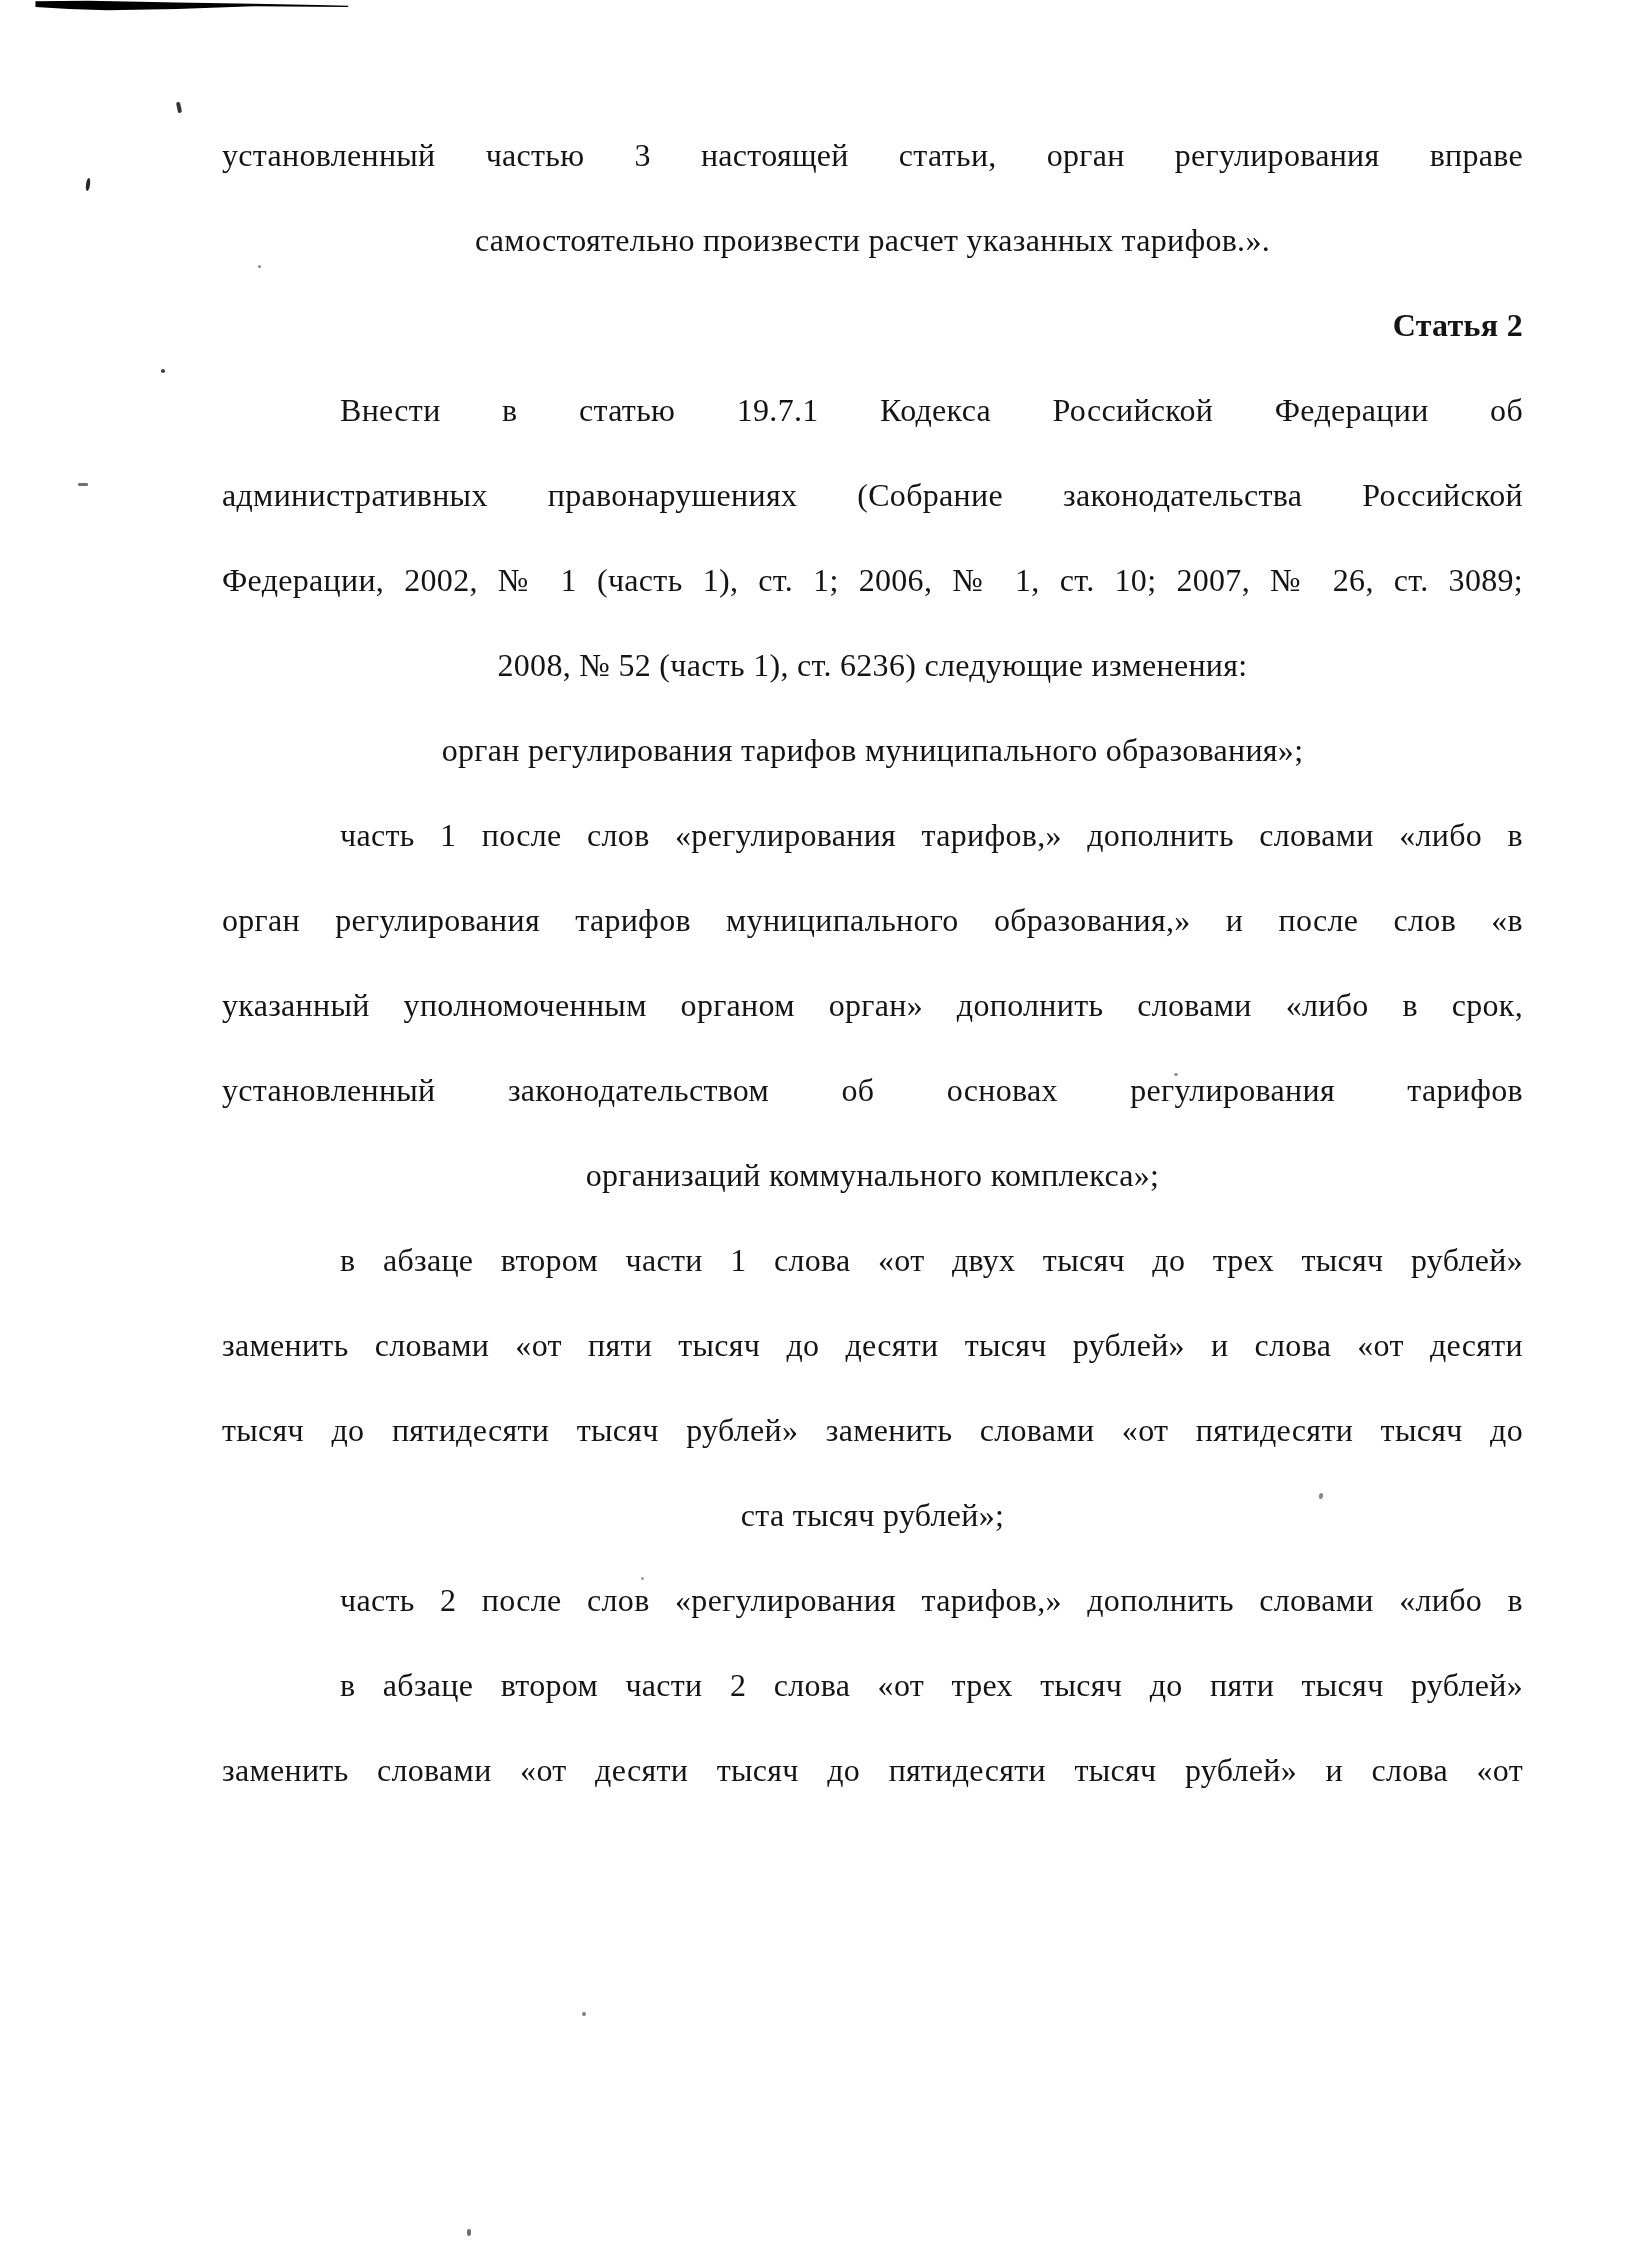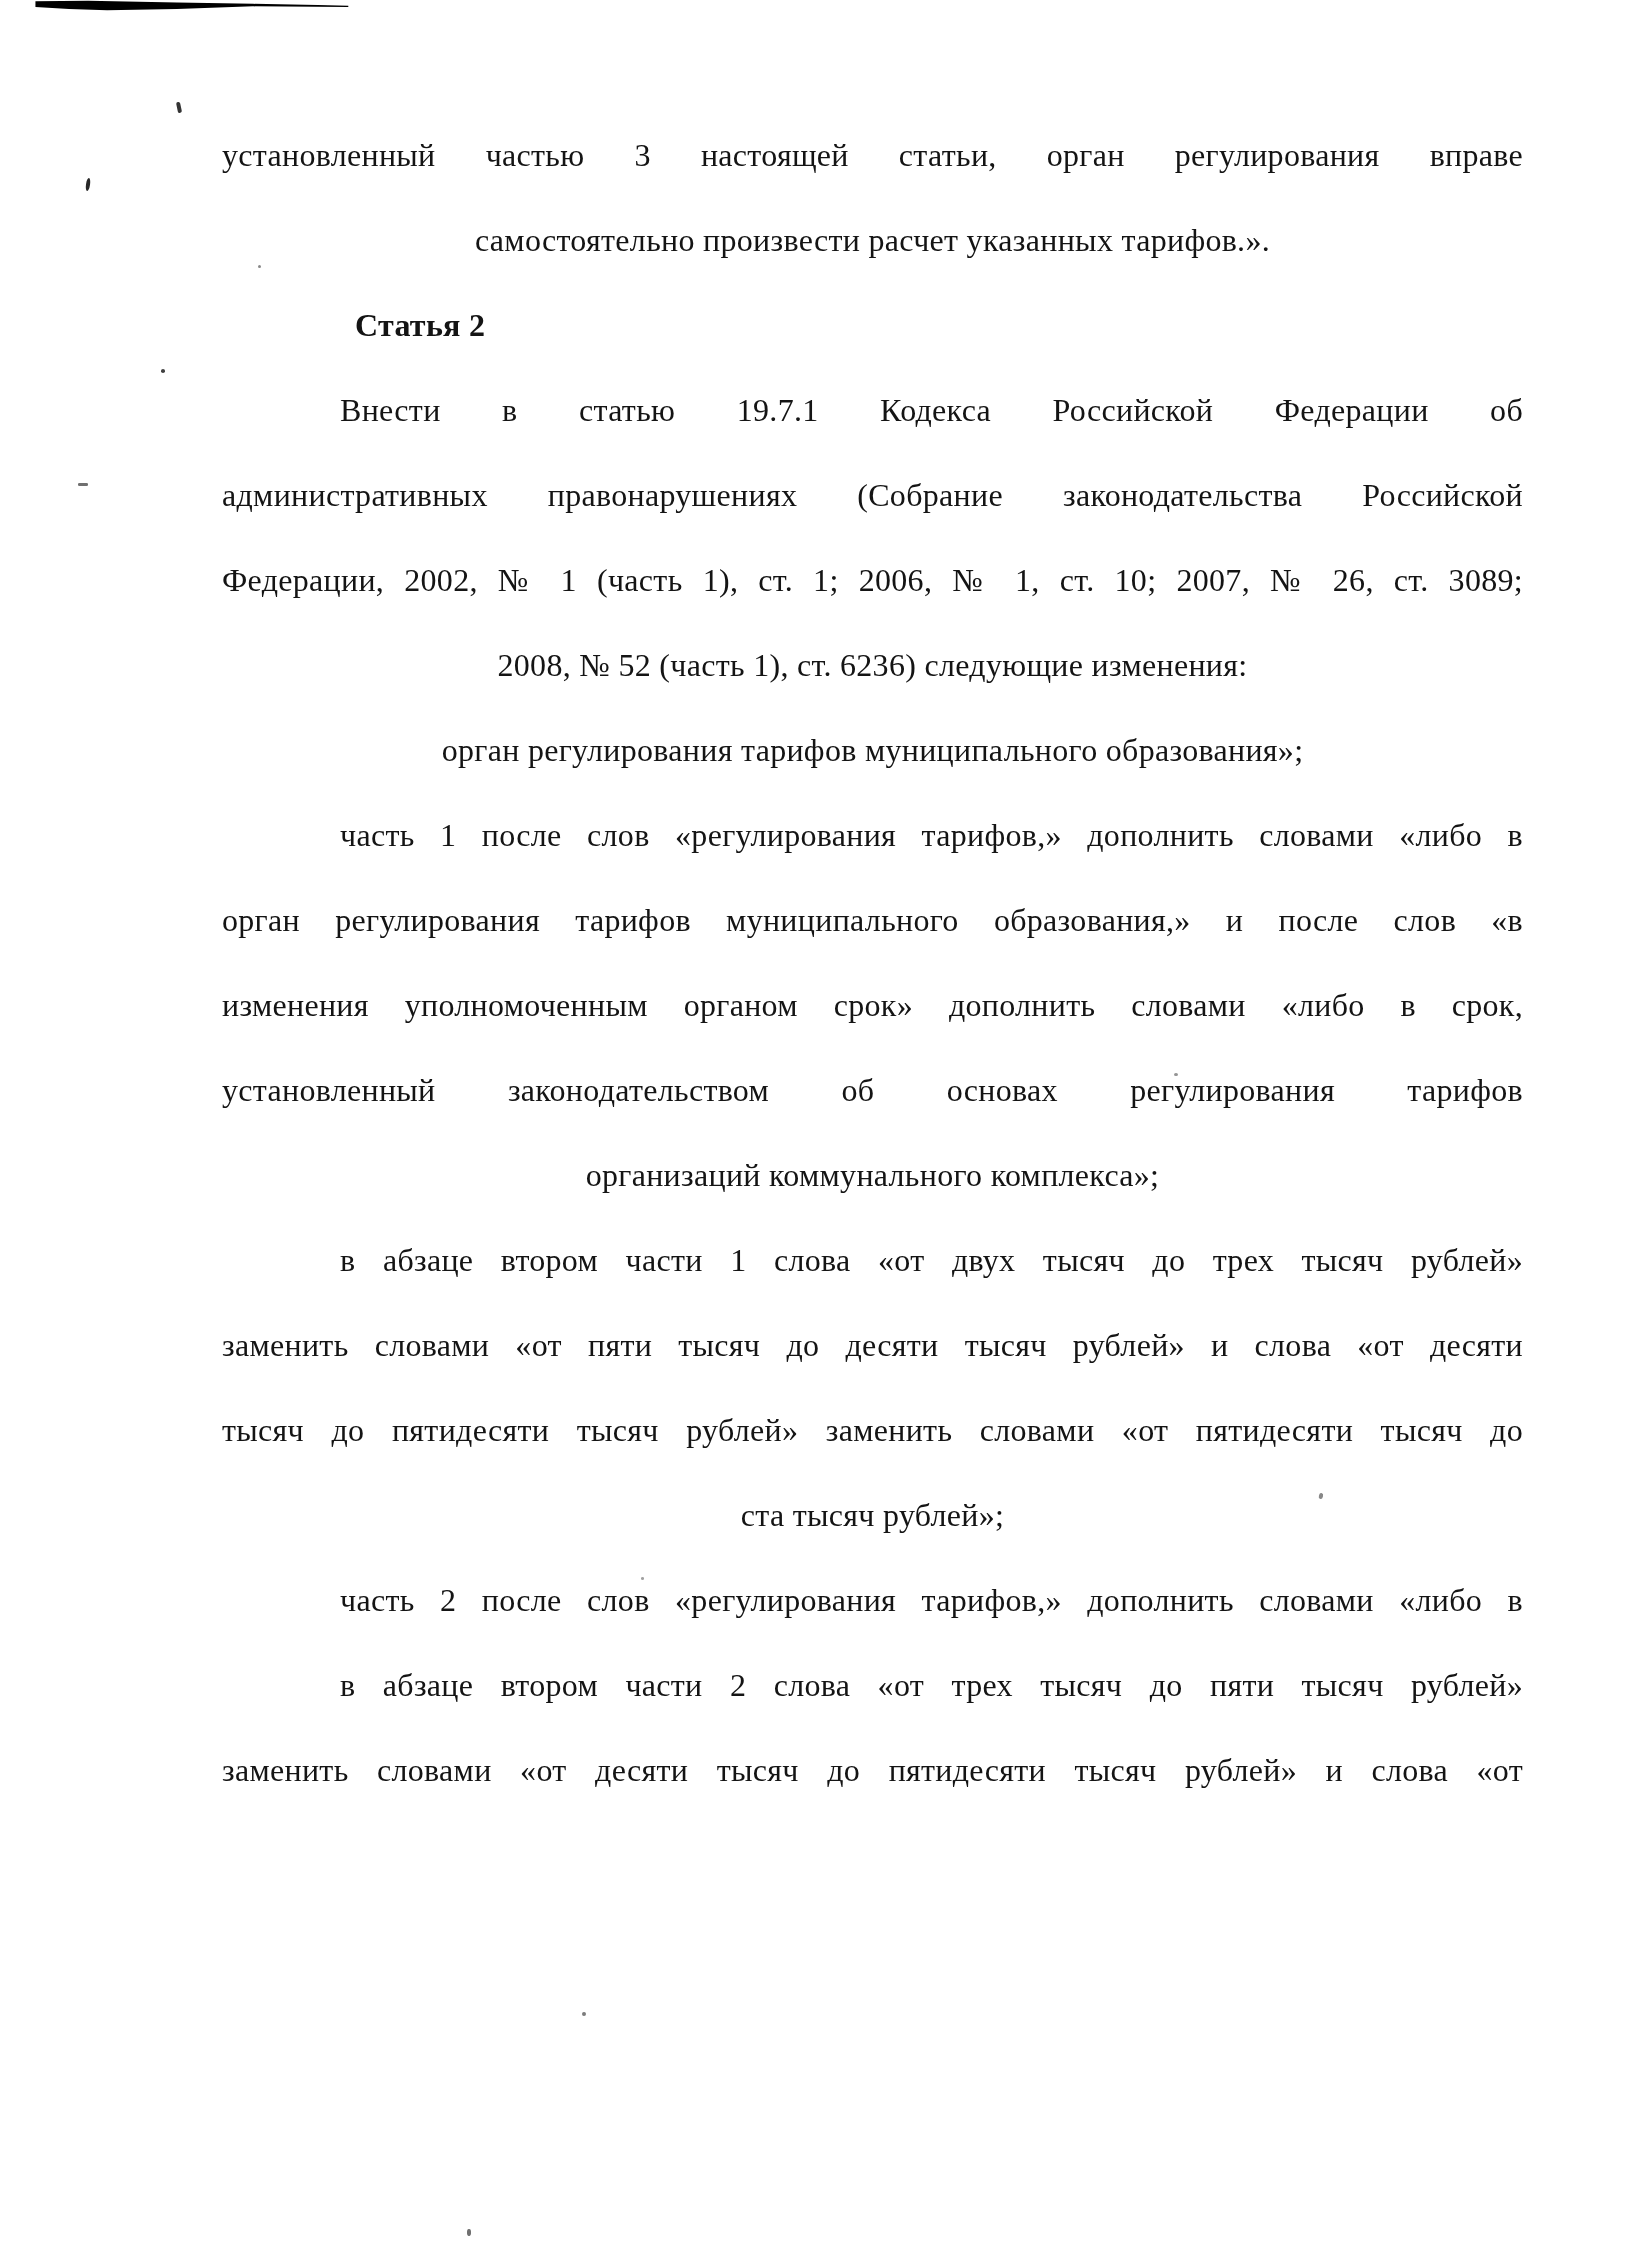--- a/index.html
+++ b/index.html
@@ -39,21 +39,21 @@
   
   .last {
     text-align: center;
   }
   .ind {
     text-indent: 118px;
   }
   .head {
     font-weight: bold;
     text-indent: 133px;
-    text-align: left;
+    text-align: right;
   }
   
   .streak {
     position: absolute;
     left: 30.5px;
     top: 0;
   }
   .art {
     position: absolute;
     background: #111111;
@@ -93,21 +93,21 @@
     <div class="ln just">установленный  частью  3  настоящей  статьи,  орган  регулирования  вправе</div>
     <div class="ln last">самостоятельно произвести расчет указанных тарифов.».</div>
     <div class="ln head">Статья 2</div>
     <div class="ln ind just">Внести  в  статью  19.7.1  Кодекса  Российской  Федерации  об</div>
     <div class="ln just">административных правонарушениях (Собрание законодательства Российской</div>
     <div class="ln just">Федерации, 2002, № 1 (часть 1), ст. 1; 2006, № 1, ст. 10; 2007, № 26, ст. 3089;</div>
     <div class="ln last">2008, № 52 (часть 1), ст. 6236) следующие изменения:</div>
     <div class="ln last">орган регулирования тарифов муниципального образования»;</div>
     <div class="ln ind just">часть 1 после слов «регулирования тарифов,» дополнить словами «либо в</div>
     <div class="ln just">орган регулирования тарифов муниципального образования,» и после слов «в</div>
-    <div class="ln just">изменения уполномоченным органом срок» дополнить словами «либо в срок,</div>
+    <div class="ln just">указанный уполномоченным органом орган» дополнить словами «либо в срок,</div>
     <div class="ln just">установленный  законодательством  об  основах  регулирования  тарифов</div>
     <div class="ln last">организаций коммунального комплекса»;</div>
     <div class="ln ind just">в абзаце втором части 1 слова «от двух тысяч до трех тысяч рублей»</div>
     <div class="ln just">заменить словами «от пяти тысяч до десяти тысяч рублей» и слова «от десяти</div>
     <div class="ln just">тысяч до пятидесяти тысяч рублей» заменить словами «от пятидесяти тысяч до</div>
     <div class="ln last">ста тысяч рублей»;</div>
     <div class="ln ind just">часть 2 после слов «регулирования тарифов,» дополнить словами «либо в</div>
     <div class="ln ind just">в абзаце втором части 2 слова «от трех тысяч до пяти тысяч рублей»</div>
     <div class="ln just">заменить словами «от десяти тысяч до пятидесяти тысяч рублей» и слова «от</div>
   </div>

